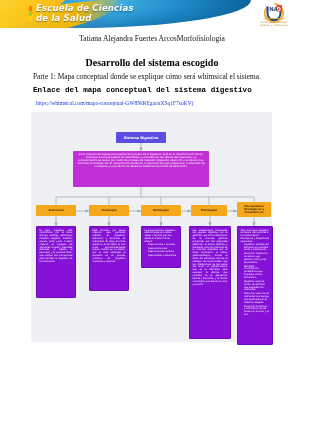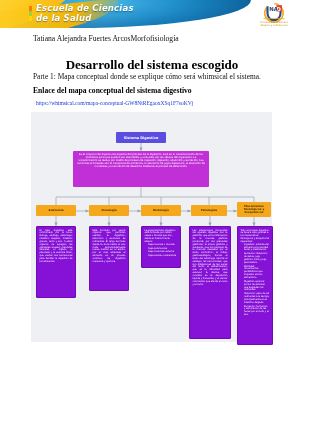--- a/index.html
+++ b/index.html
@@ -66,35 +66,35 @@
   .logo-sub{
     position:absolute;left:0;top:19px;width:36px;
     text-align:center;color:#b8860b;
     font-family:"DejaVu Sans", sans-serif;
     font-size:2.4px;line-height:3px;letter-spacing:.1px;
   }
 
   
   .row-names{
     position:absolute;left:33px;top:34px;width:238px;
-    display:flex;justify-content:flex-start;
+    display:flex;justify-content:center;
     font-size:7.6px;color:#111;
   }
   .title-main{
     position:absolute;left:33px;top:57px;width:238px;
-    text-align:center;font-weight:bold;font-size:13px;color:#000;
+    text-align:center;font-weight:bold;font-size:10px;color:#000;
   }
   .para-1{
     position:absolute;left:33px;top:72px;width:240px;
     font-size:7.4px;color:#111;line-height:10px;
   }
   .para-1 b{font-weight:normal;}
   .title-sub{
     position:absolute;left:33px;top:86px;width:240px;
-    font-weight:bold;font-size:7.6px;color:#000;
+    font-weight:bold;font-size:7.6px;color:#000;font-family:Liberation Mono, monospace;
   }
   .link{
     position:absolute;left:36px;top:100px;width:238px;
     font-size:5.6px;color:#1a3fd4;text-decoration:underline;
     white-space:nowrap;overflow:hidden;letter-spacing:-0.05px;
   }
 
   
   .map{
     position:absolute;left:31px;top:112px;width:241px;height:230px;

